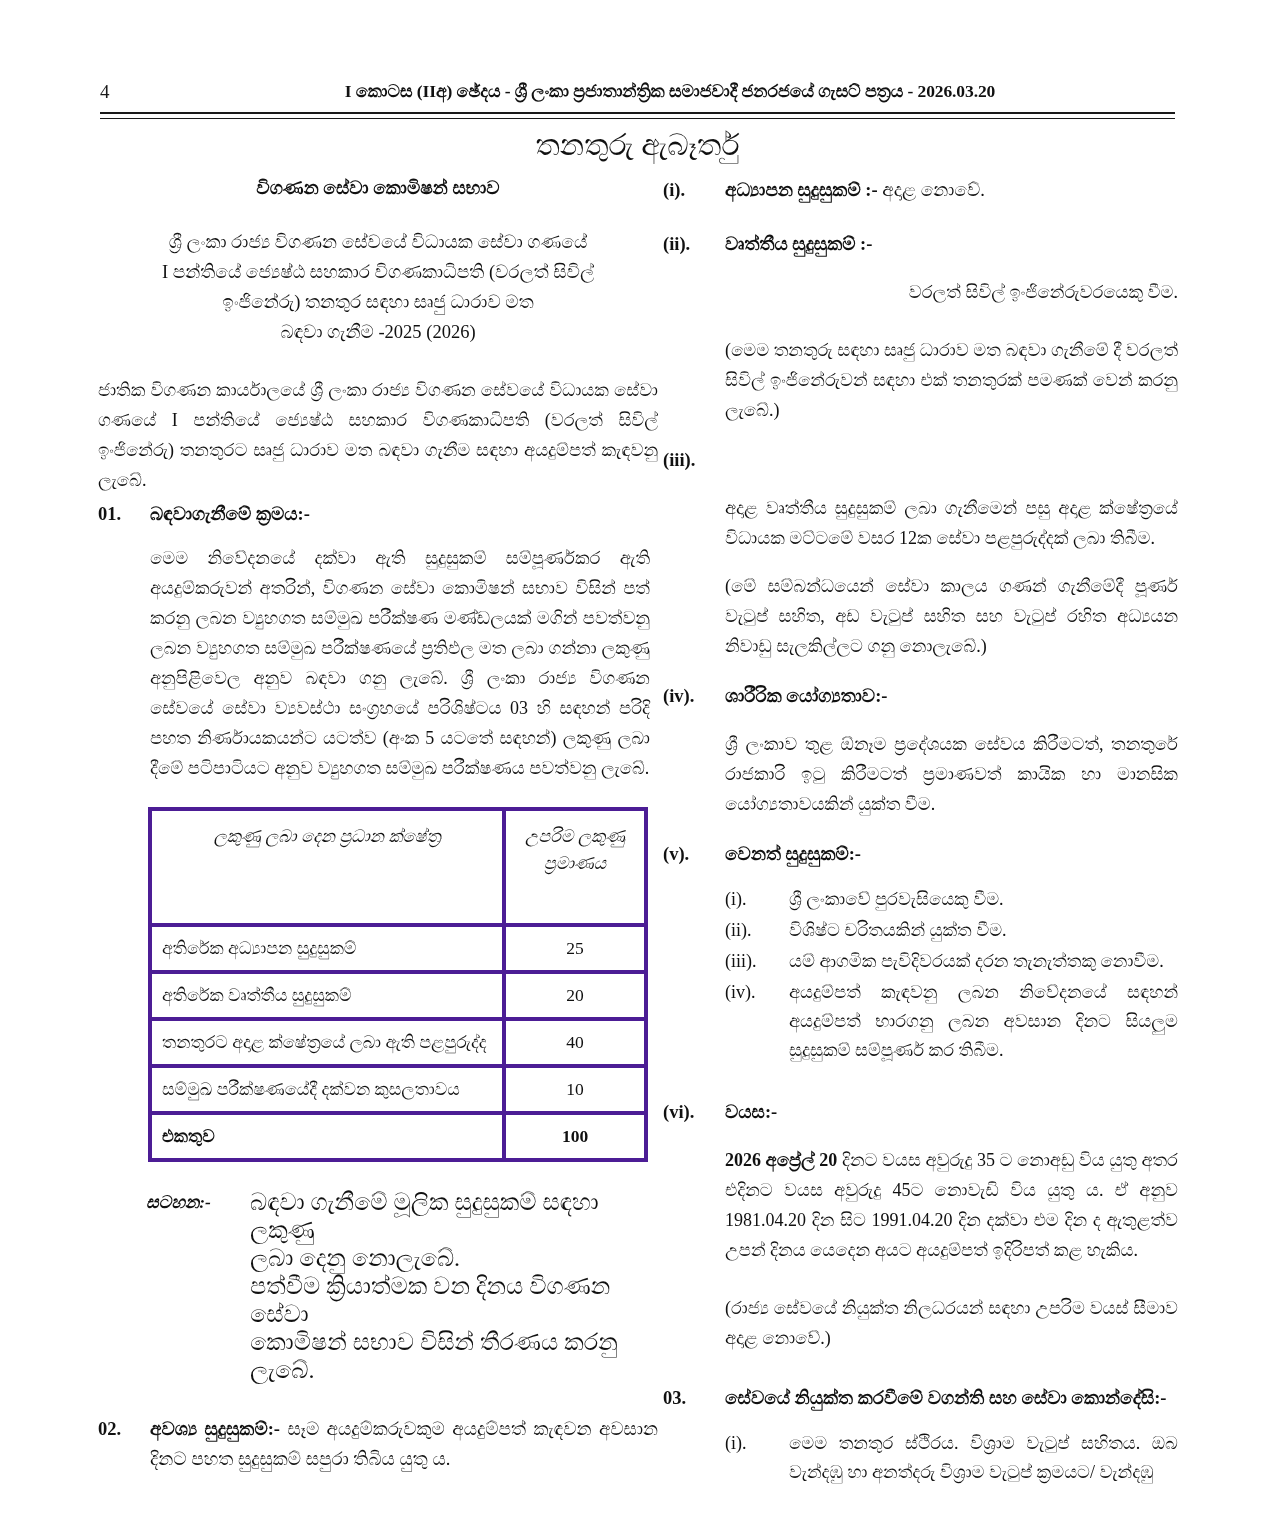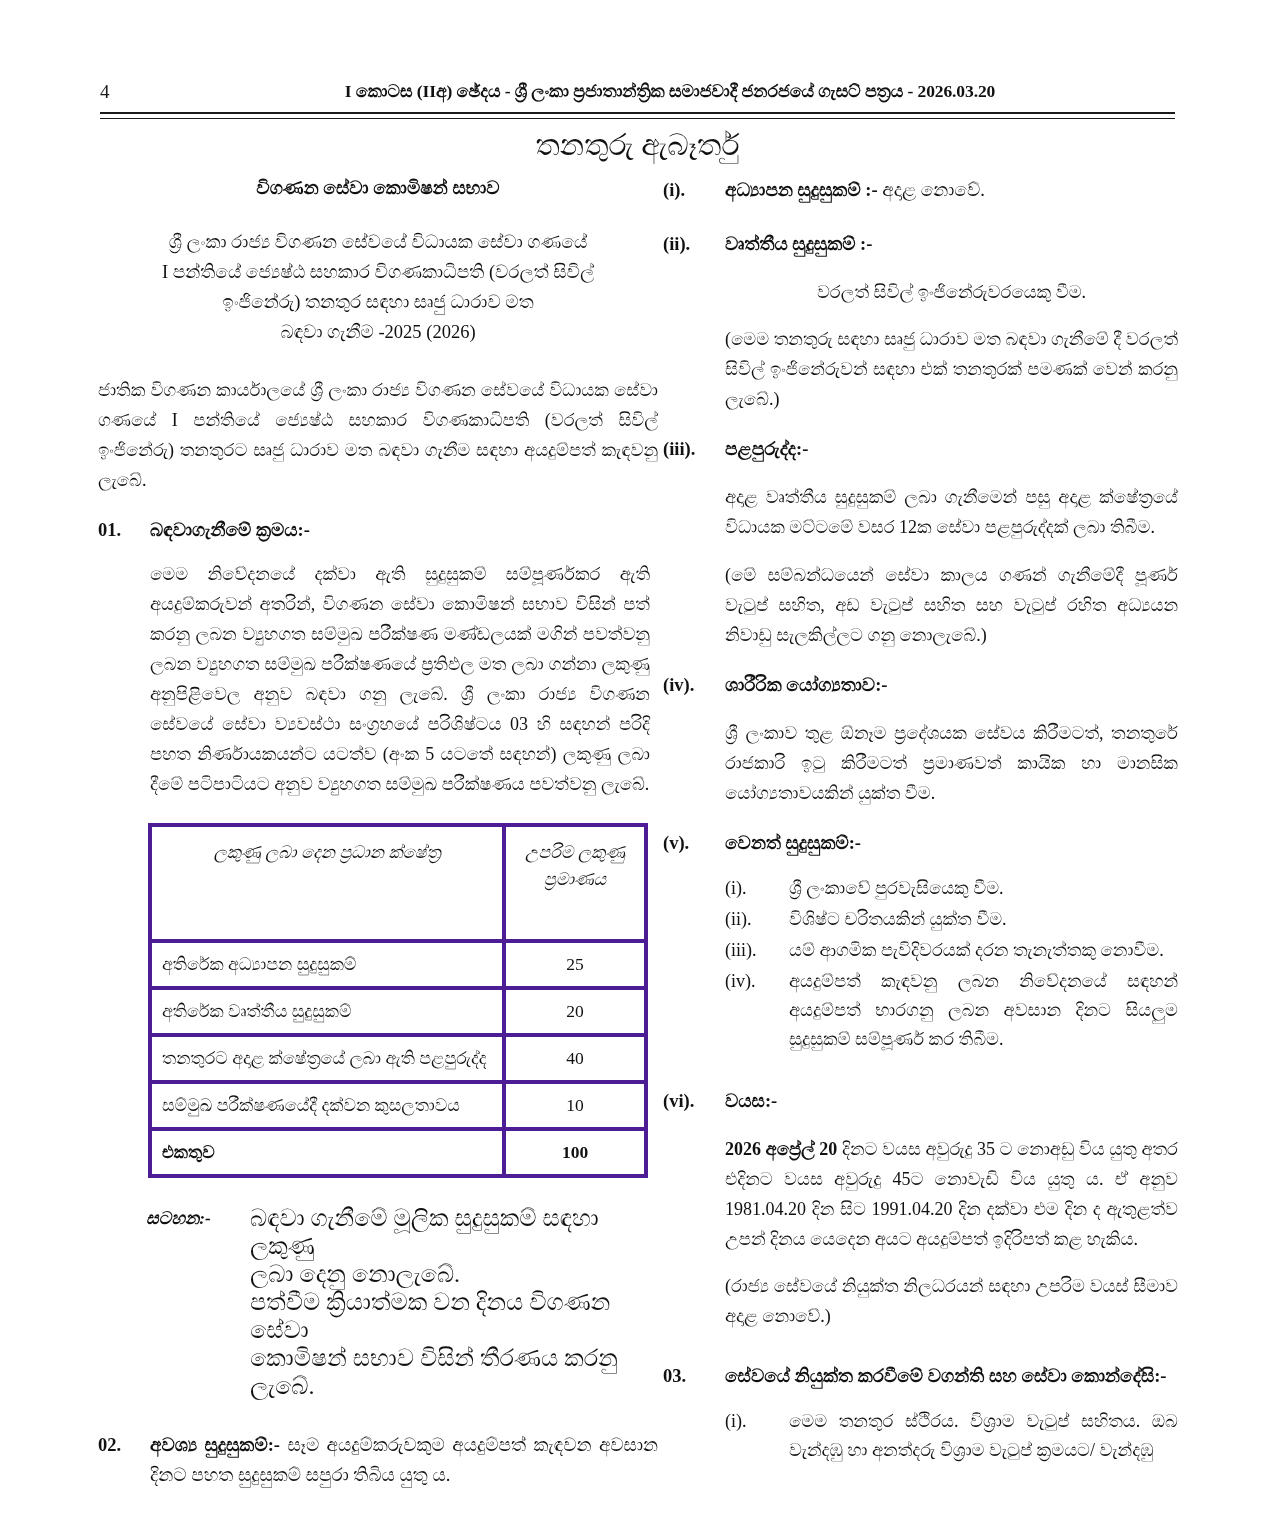--- a/index.html
+++ b/index.html
@@ -99,21 +99,21 @@
 
   .title-block {
     text-align: center;
     font-size: 18.5px;
     line-height: 30px;
     margin: 0 0 28px 0;
   }
   .title-block div { white-space: nowrap; }
 
   p.just {
-    margin: 0 0 20px 0;
+    margin: 0 0 4px 0;
     font-size: 18px;
     line-height: 30px;
     text-align: justify;
     text-justify: inter-word;
   }
 
   
   .sec {
     display: flex;
     margin: 0 0 6px 0;
@@ -214,22 +214,22 @@
   }
   .ritem-head { font-weight: bold; }
   .ritem-inline { font-weight: normal; }
 
   .rbody-para {
     margin: 18px 0 0 62px;
     font-size: 18px;
     line-height: 30px;
     text-align: justify;
   }
-  .rbody-para.tight { margin-top: 17px; }
-  .rbody-para.nojust { text-align: center; }
+  .rbody-para.tight { margin-top: 28px; }
+  .rbody-para.nojust { text-align: right; }
   .gap-lg { height: 30px; }
   .gap-md { height: 20px; }
 
   
   .nlist { margin: 16px 0 0 62px; }
   .nrow { display: flex; margin-bottom: 2px; }
   .nrow-num {
     flex: 0 0 64px;
     width: 64px;
     font-size: 18px;
@@ -345,21 +345,20 @@
       <div class="ritem-num">(ii).</div>
       <div class="ritem-body ritem-head">වෘත්තීය සුදුසුකම් :-</div>
     </div>
     <div class="rbody-para nojust">වරලත් සිවිල් ඉංජිනේරුවරයෙකු වීම.</div>
     <div class="rbody-para tight">(මෙම තනතුරු සඳහා සෘජු ධාරාව මත බඳවා ගැනීමේ දී වරලත් සිවිල් ඉංජිනේරුවන් සඳහා එක් තනතුරක් පමණක් වෙන් කරනු ලැබේ.)</div>
 
     <div class="gap-md"></div>
 
     <div class="ritem">
       <div class="ritem-num">(iii).</div>
-      <div class="ritem-body ritem-head">පළපුරුද්ද:-</div>
     </div>
     <div class="rbody-para">අදාළ වෘත්තීය සුදුසුකම් ලබා ගැනීමෙන් පසු අදාළ ක්ෂේත්‍රයේ විධායක මට්ටමේ වසර 12ක සේවා පළපුරුද්දක් ලබා තිබීම.</div>
     <div class="rbody-para">(මේ සම්බන්ධයෙන් සේවා කාලය ගණන් ගැනීමේදී පූර්ණ වැටුප් සහිත, අඩ වැටුප් සහිත සහ වැටුප් රහිත අධ්‍යයන නිවාඩු සැලකිල්ලට ගනු නොලැබේ.)</div>
 
     <div class="gap-md"></div>
 
     <div class="ritem">
       <div class="ritem-num">(iv).</div>
       <div class="ritem-body ritem-head">ශාරීරික යෝග්‍යතාව:-</div>
     </div>

